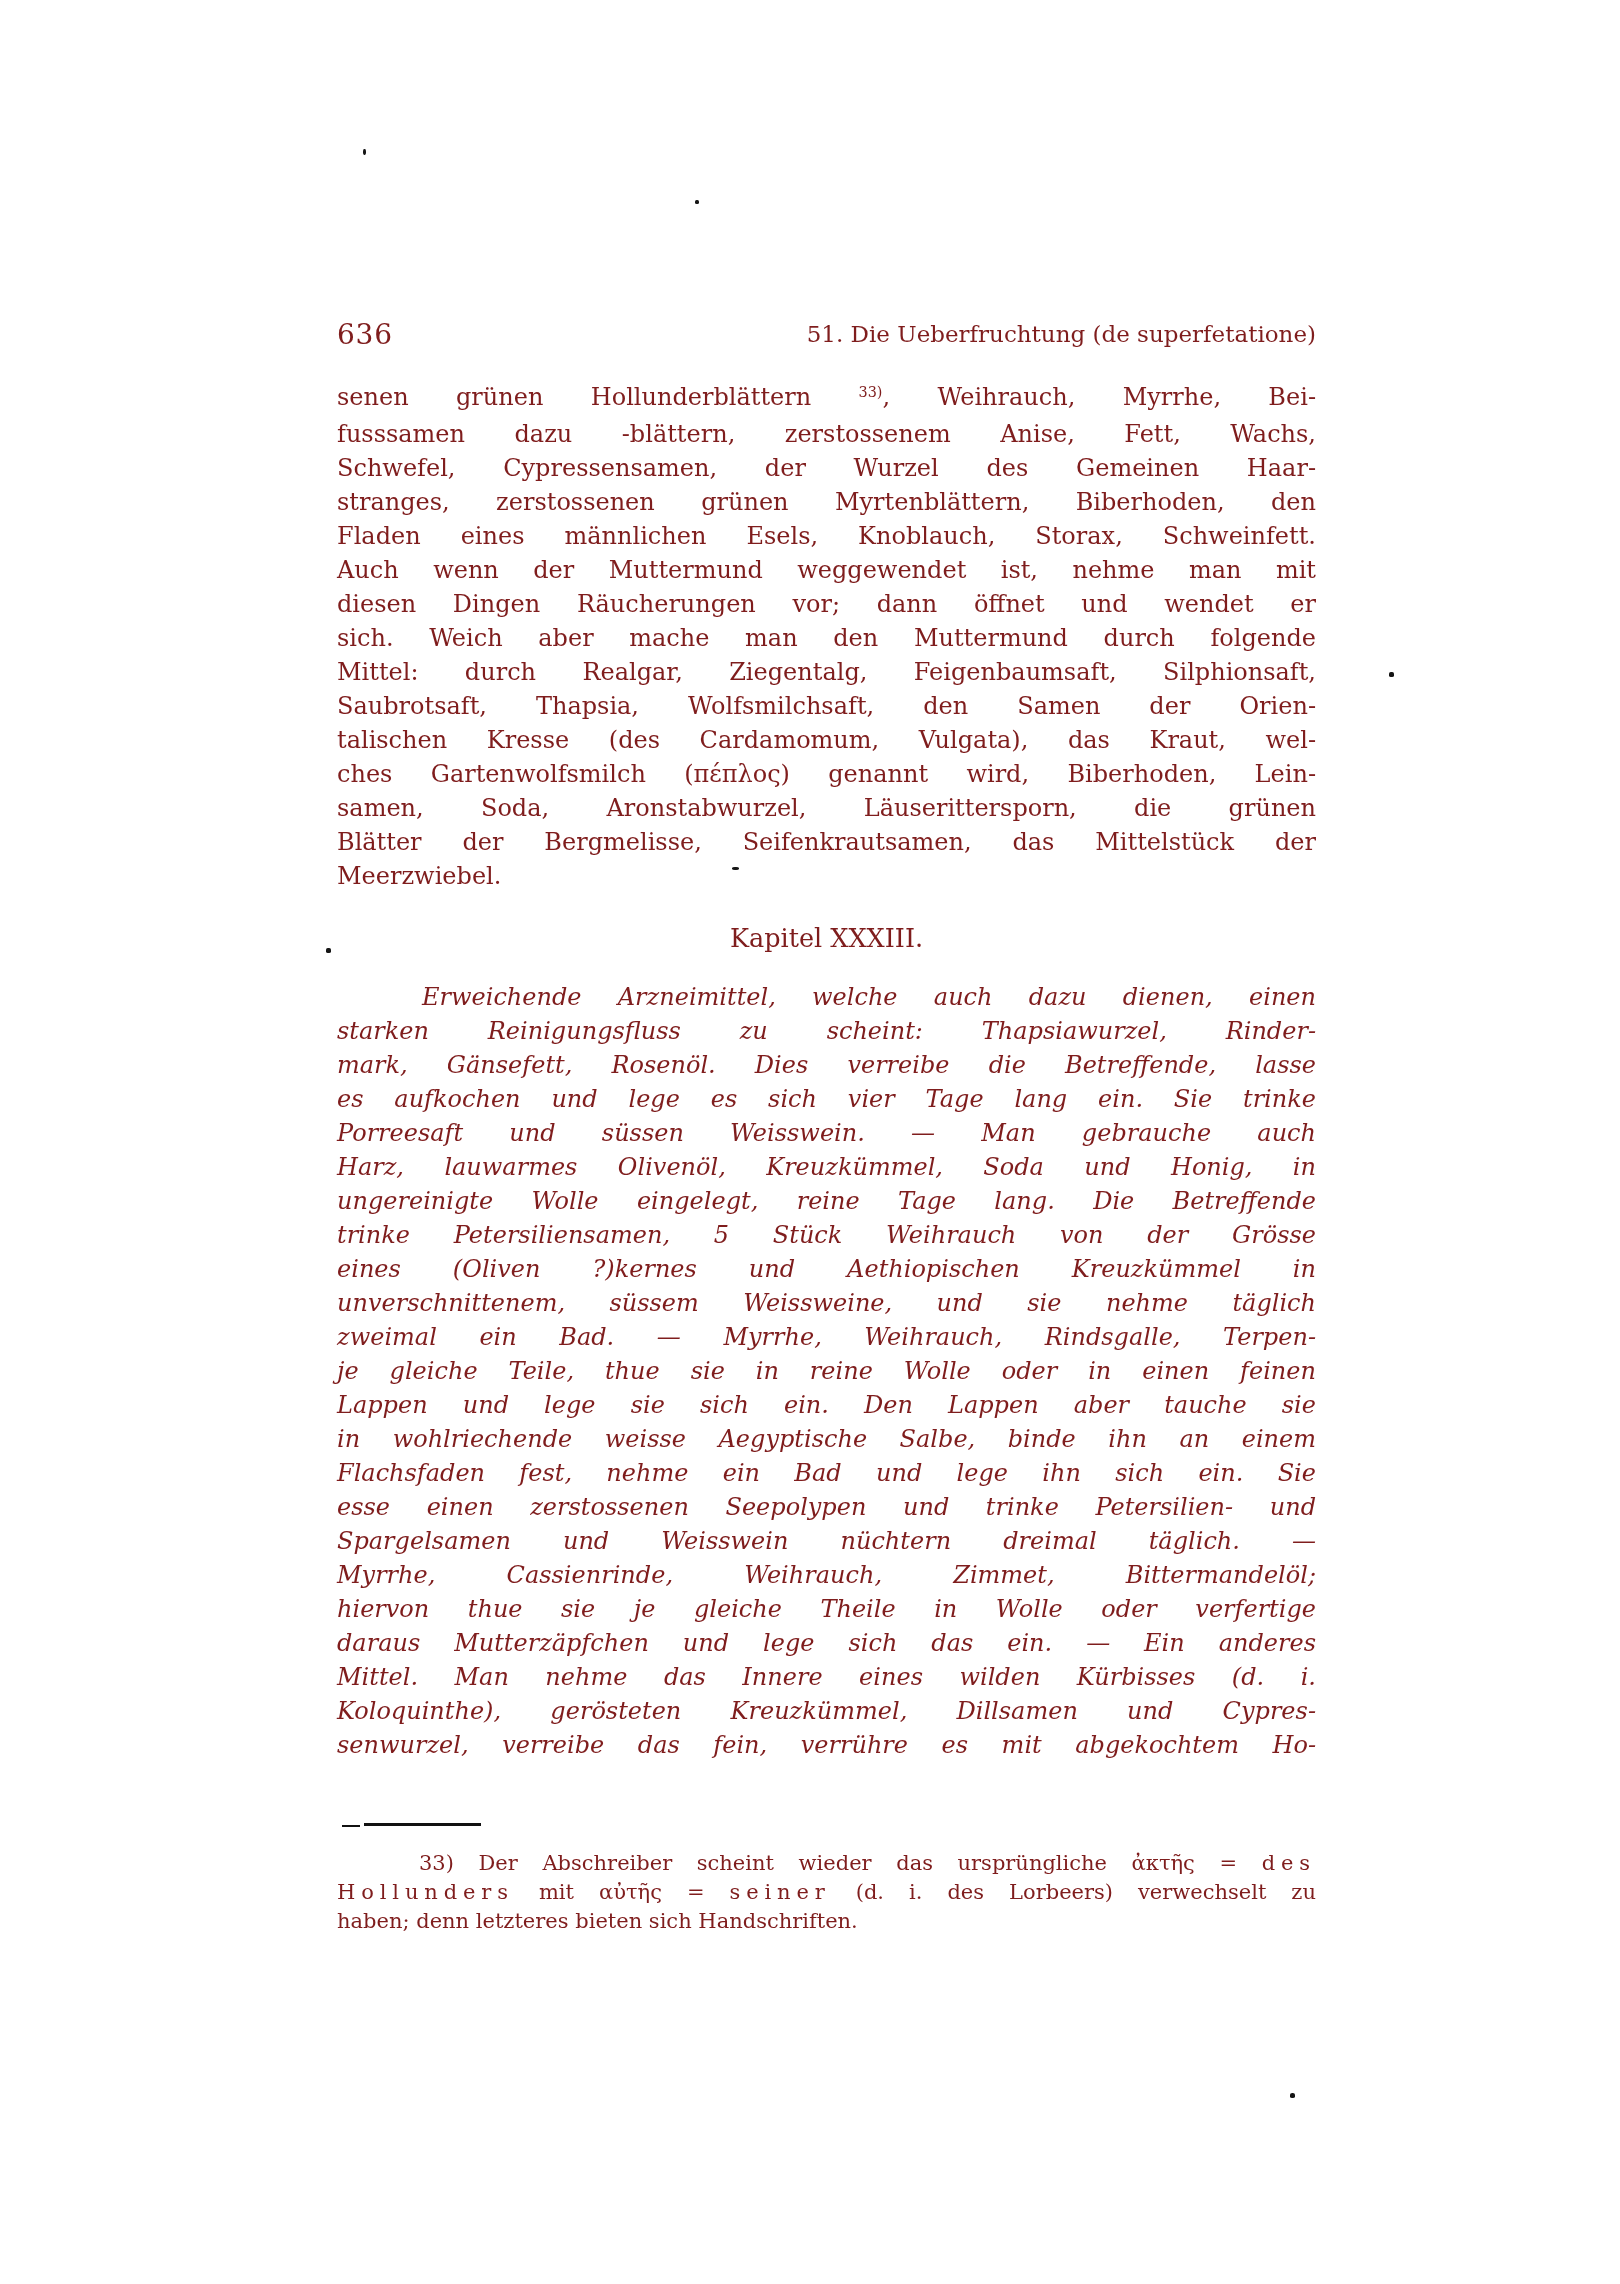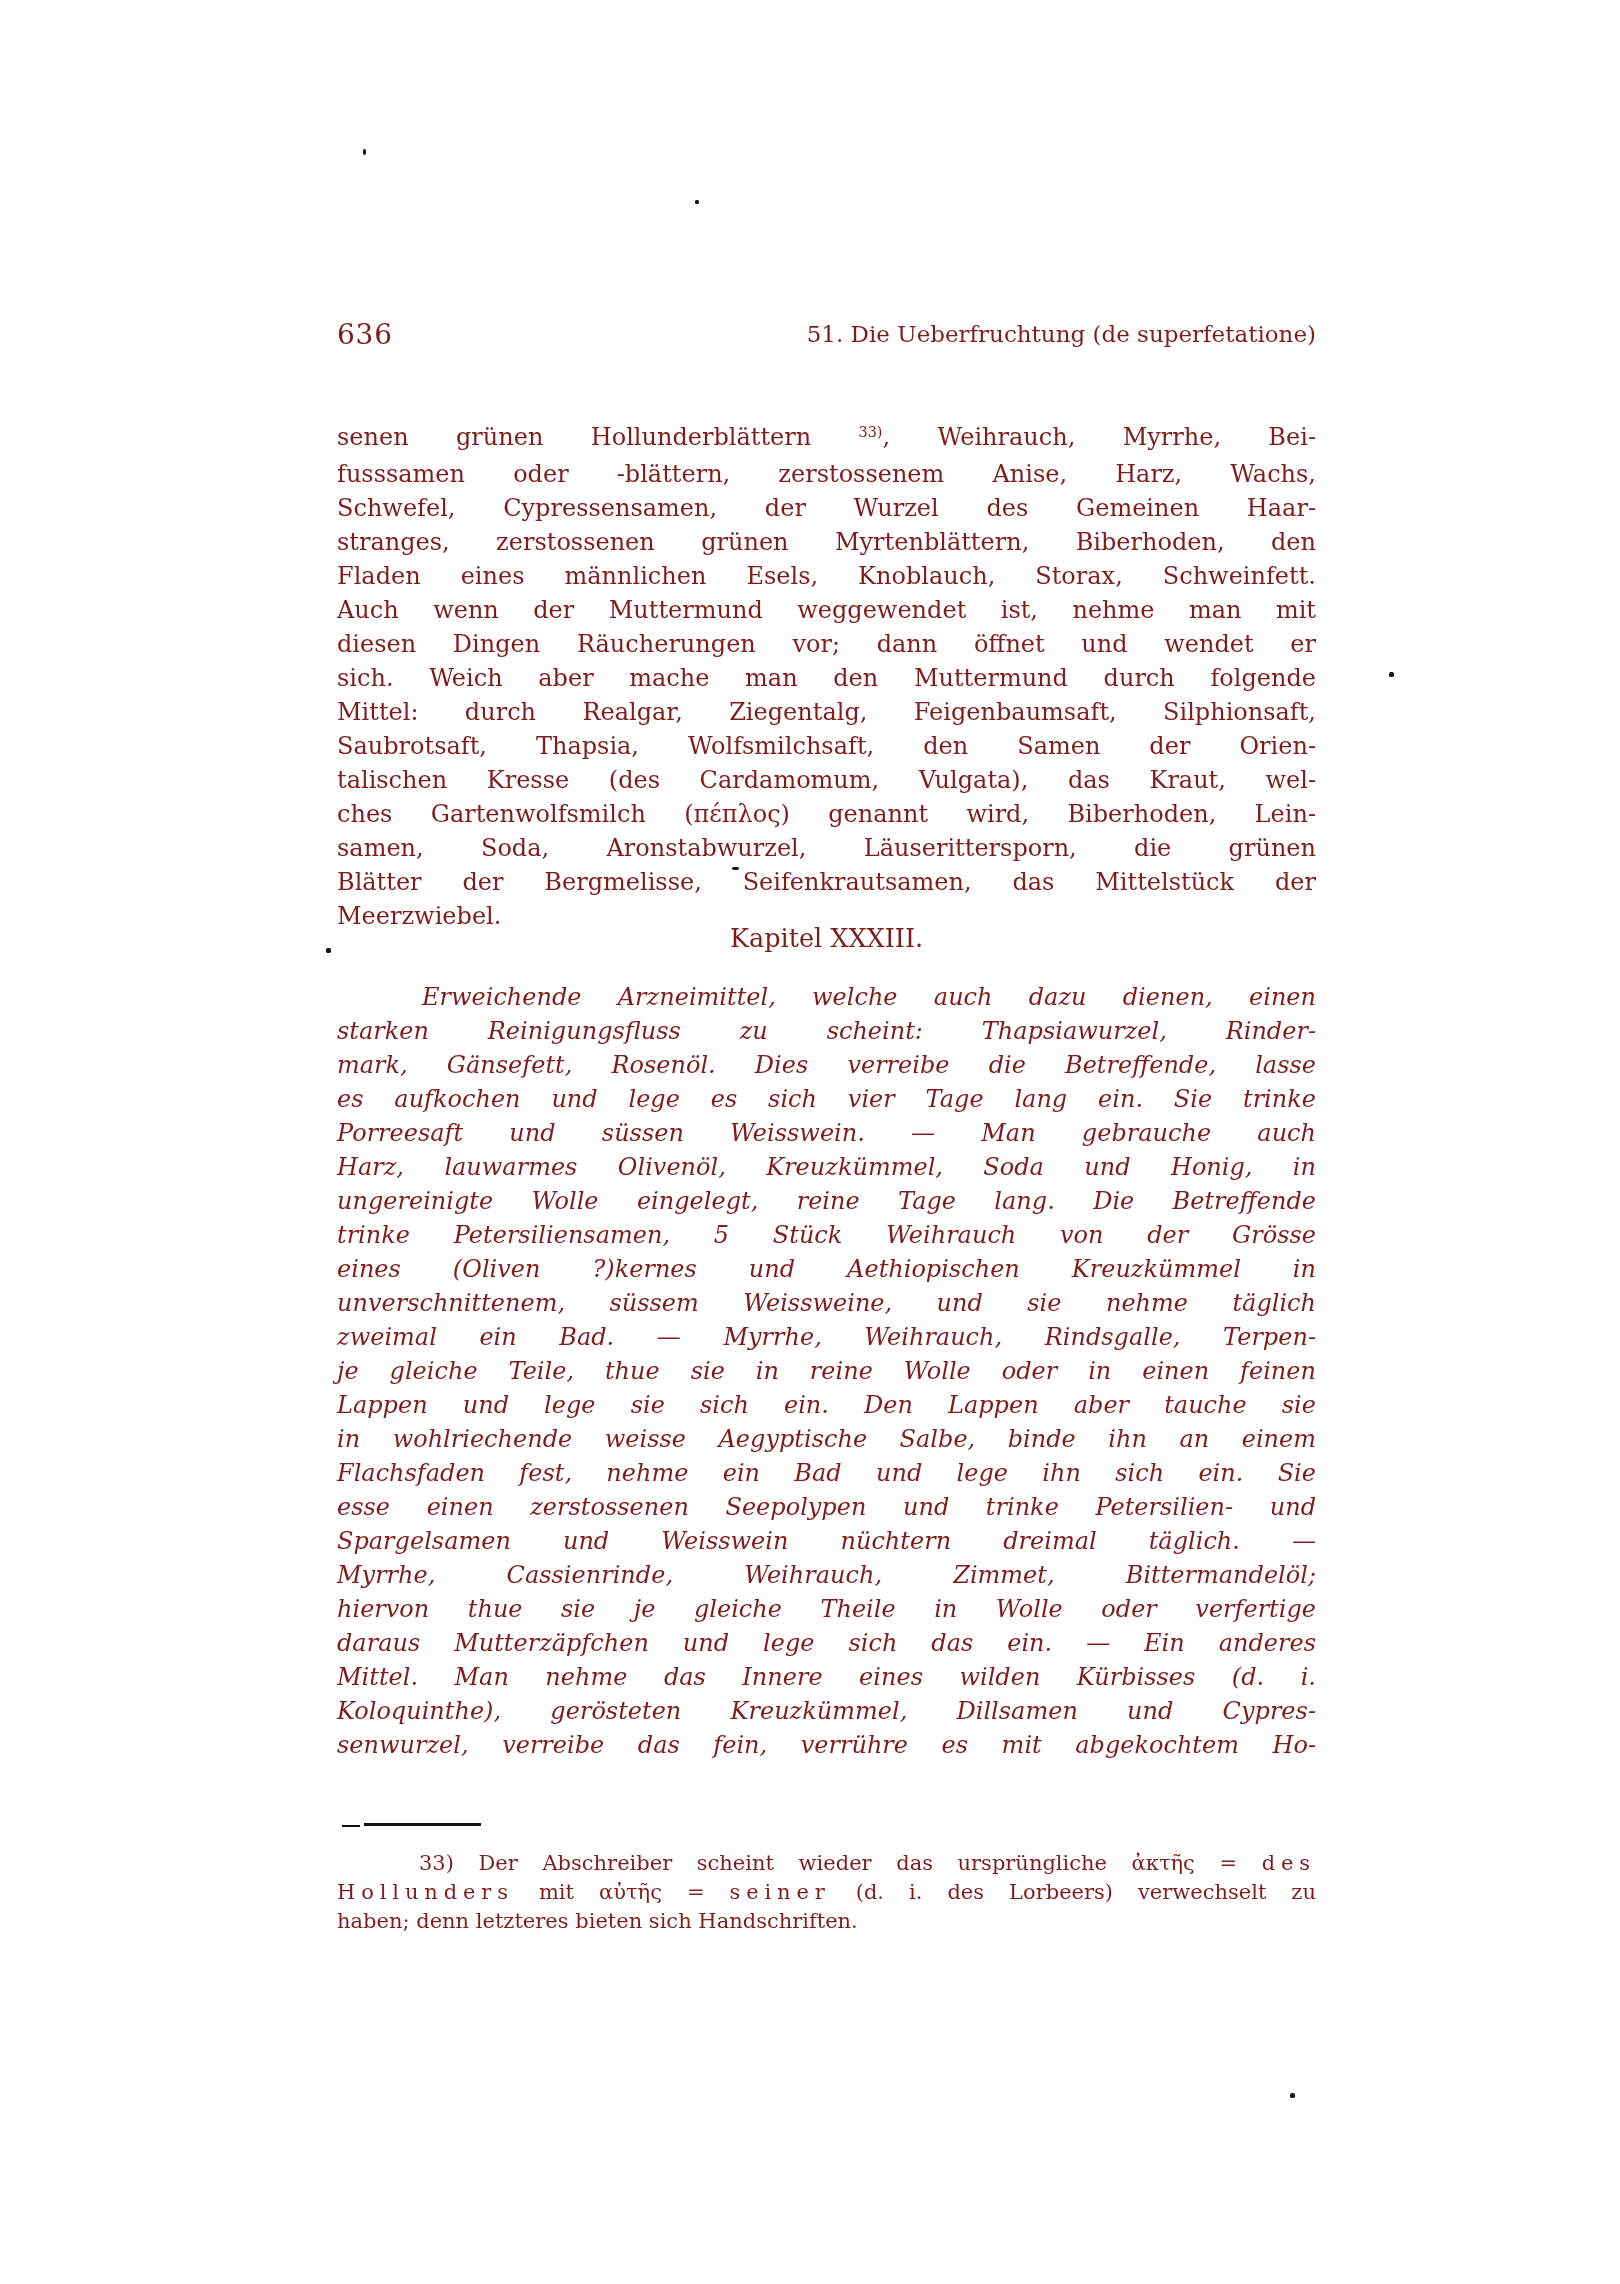--- a/index.html
+++ b/index.html
@@ -124,23 +124,23 @@
 </head>
 <body>
 
 <div class="page">
 
   <div class="running-header">
     <div class="page-number">636</div>
     <div class="header-title">51. Die Ueberfruchtung (de superfetatione)</div>
   </div>
 
-  <div class="para" style="top:380px;margin-top:40px;">
+  <div class="para" style="top:380px;">
     <div class="line"><span>senen grünen Hollunderblättern</span> <sup class="fn-marker">33)</sup><span>, Weihrauch, Myrrhe, Bei-</span></div>
-    <div class="line">fusssamen oder -blättern, zerstossenem Anise, Harz, Wachs,</div>
+    <div class="line">fusssamen dazu -blättern, zerstossenem Anise, Fett, Wachs,</div>
     <div class="line">Schwefel, Cypressensamen, der Wurzel des Gemeinen Haar-</div>
     <div class="line">stranges, zerstossenen grünen Myrtenblättern, Biberhoden, den</div>
     <div class="line">Fladen eines männlichen Esels, Knoblauch, Storax, Schweinfett.</div>
     <div class="line">Auch wenn der Muttermund weggewendet ist, nehme man mit</div>
     <div class="line">diesen Dingen Räucherungen vor; dann öffnet und wendet er</div>
     <div class="line">sich. Weich aber mache man den Muttermund durch folgende</div>
     <div class="line">Mittel: durch Realgar, Ziegentalg, Feigenbaumsaft, Silphionsaft,</div>
     <div class="line">Saubrotsaft, Thapsia, Wolfsmilchsaft, den Samen der Orien-</div>
     <div class="line">talischen Kresse (des Cardamomum, Vulgata), das Kraut, wel-</div>
     <div class="line">ches Gartenwolfsmilch (πέπλος) genannt wird, Biberhoden, Lein-</div>

